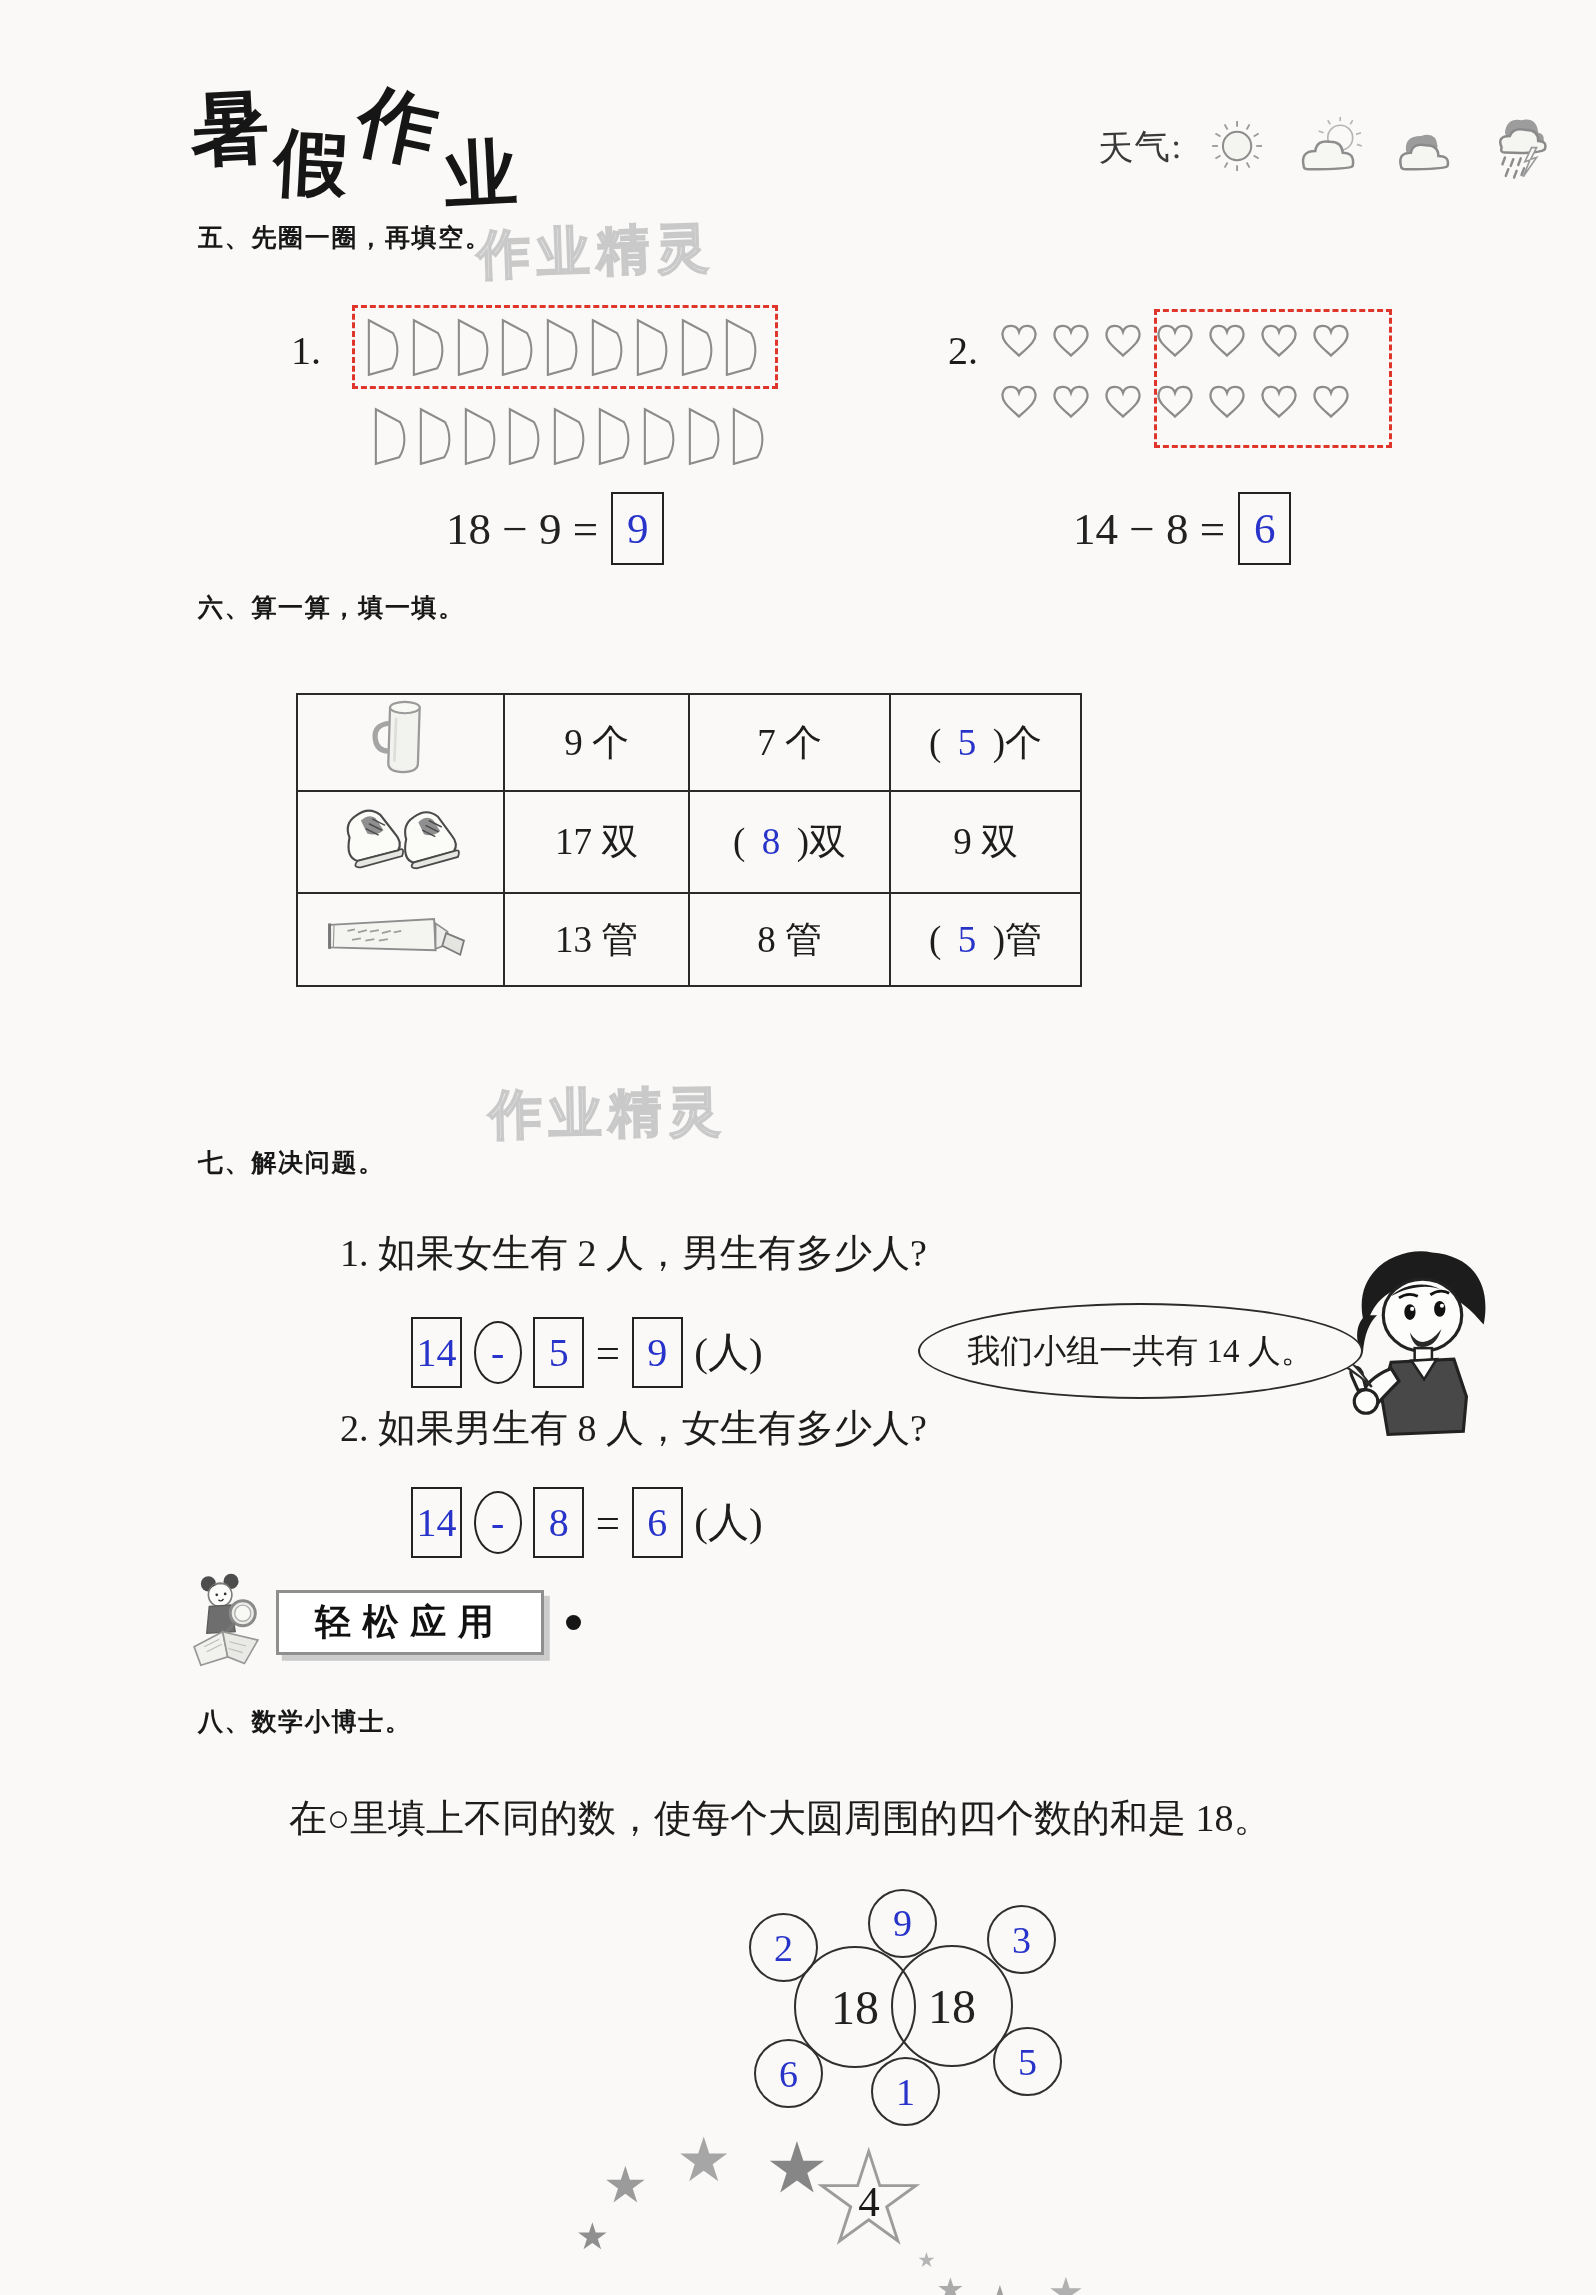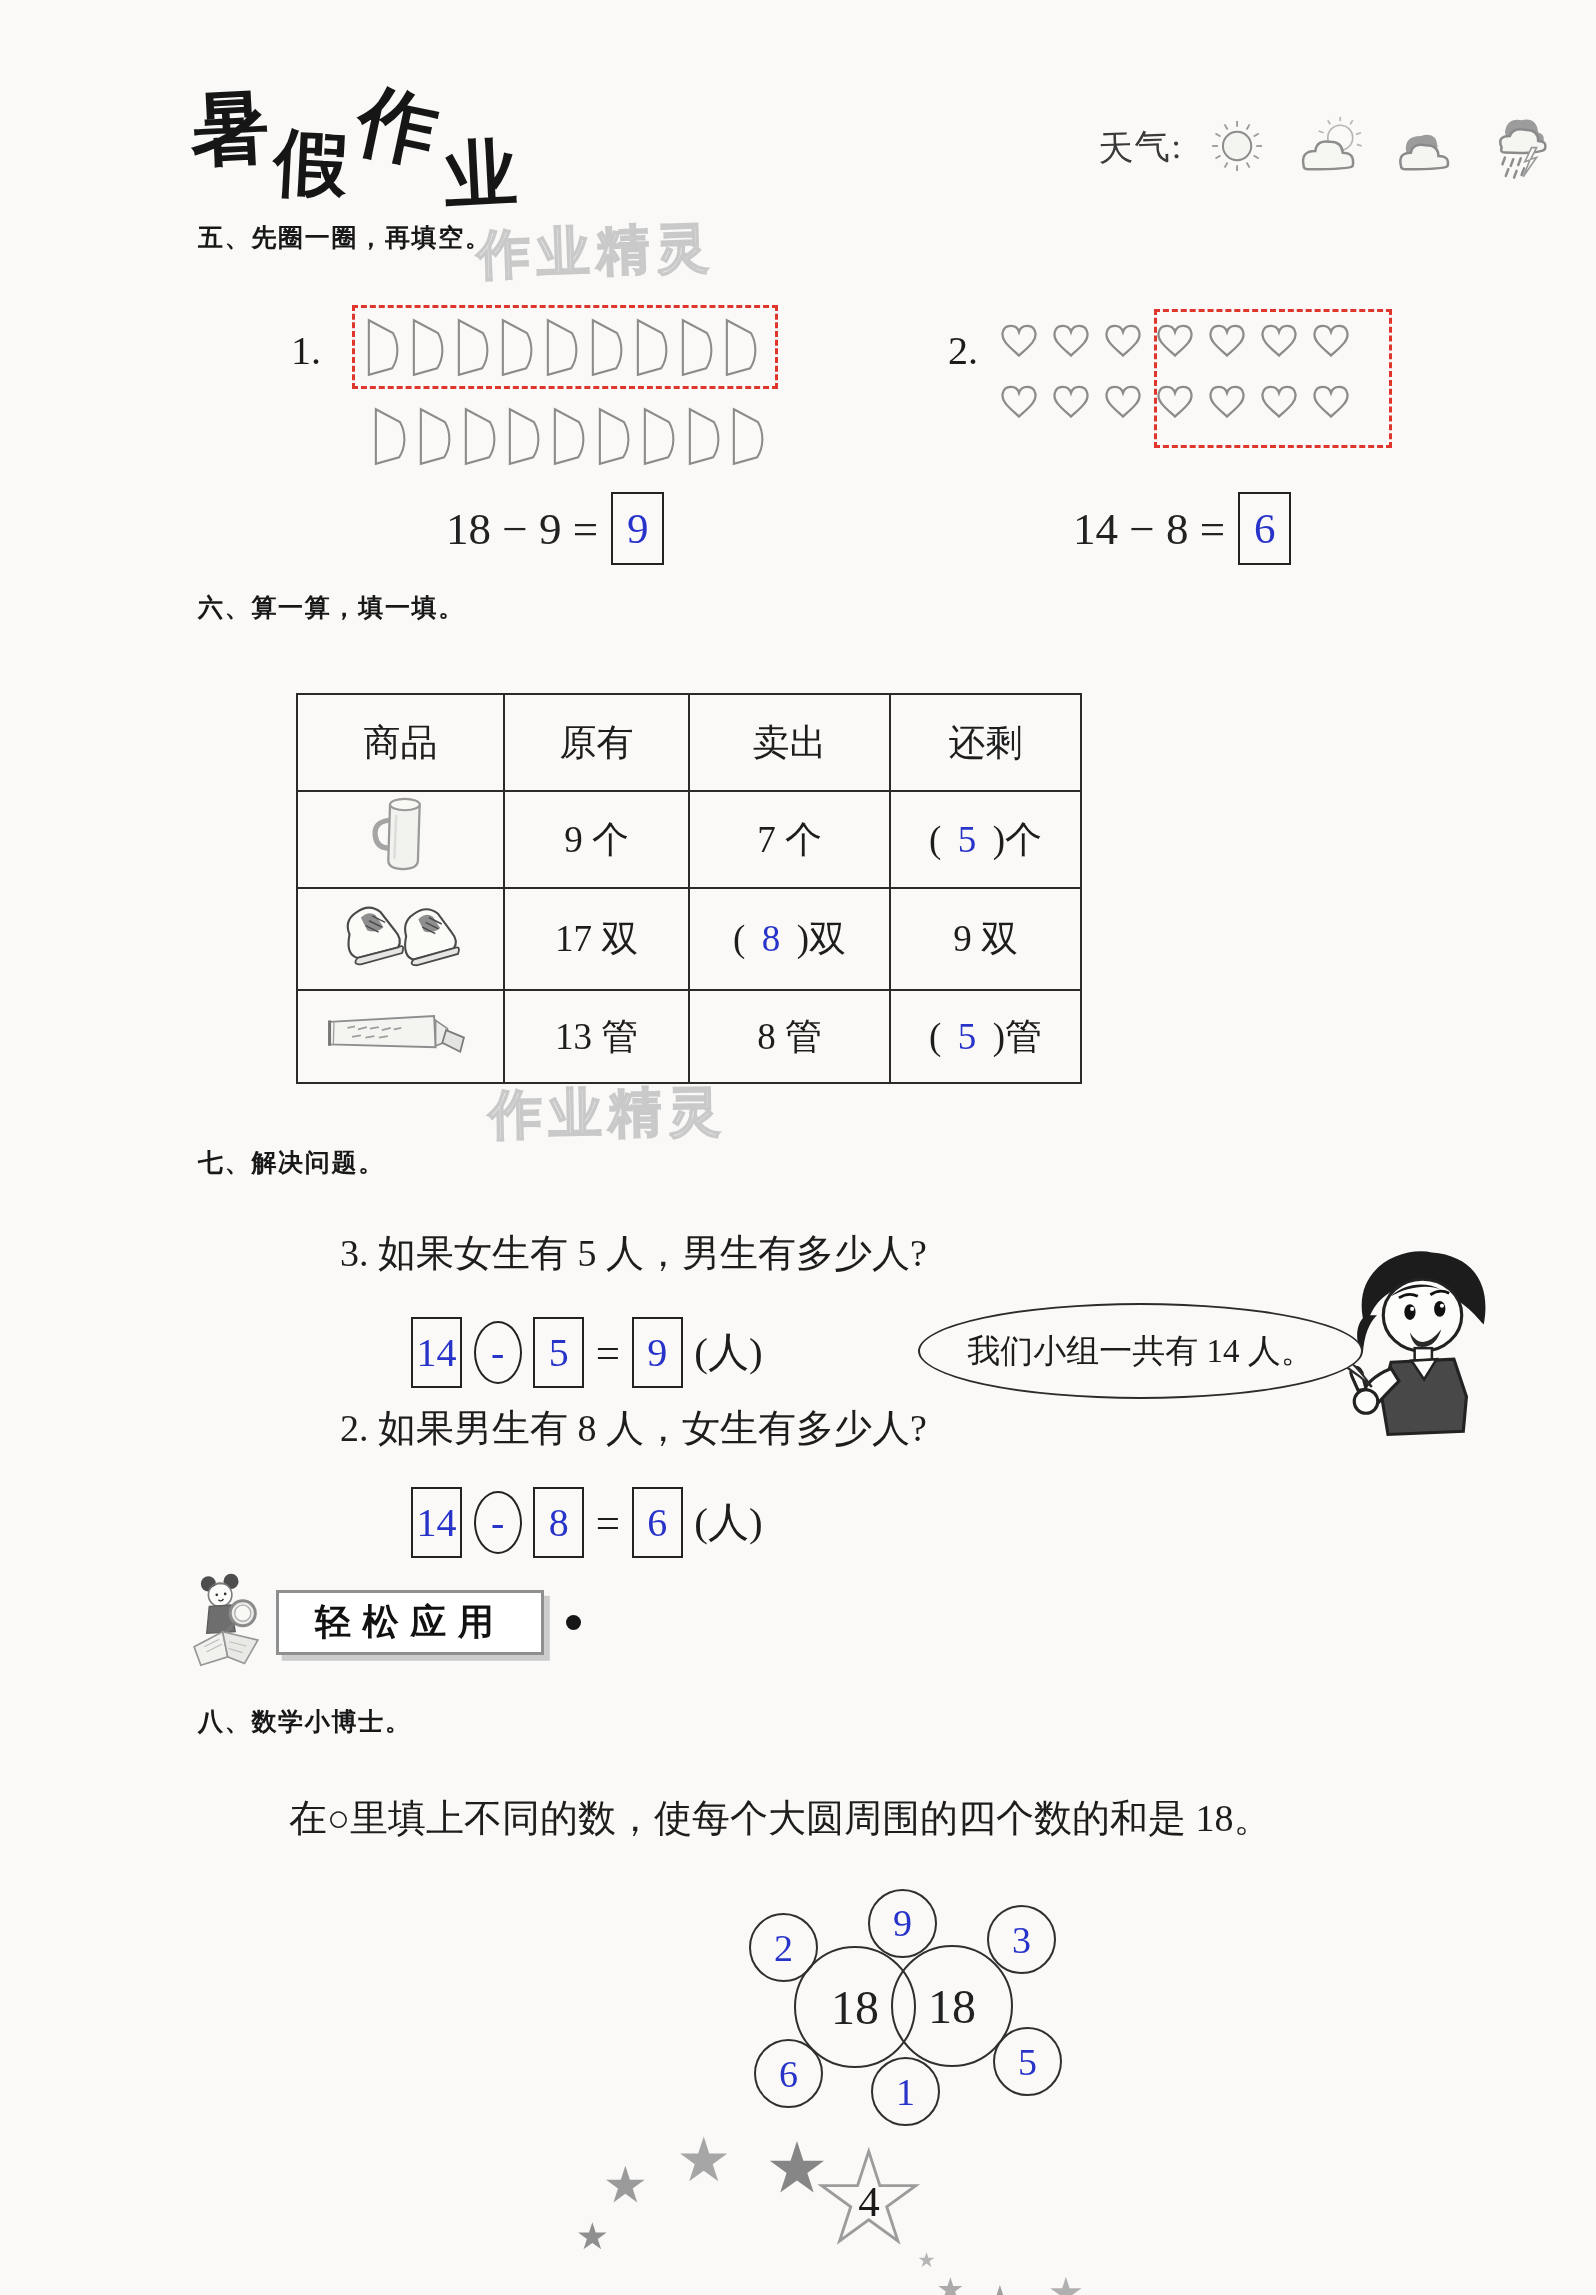--- a/index.html
+++ b/index.html
@@ -284,26 +284,20 @@
 <div class="abs sec-title" style="left:198px;top:591px;">六、算一算，填一填。</div>
 
 <table class="goods abs" style="left:296px;top:693px;width:784px;">
   <colgroup>
       <col style="width:207px">
       <col style="width:185px">
       <col style="width:201px">
       <col style="width:191px">
     </colgroup>
   <tbody>
-      <tr style="height:97px;">
-    <td>商品</td>
-    <td>原有</td>
-    <td>卖出</td>
-    <td>还剩</td>
-  </tr>
   <tr style="height:97px;">
     <td>
       <svg width="61" height="83" viewBox="0 0 70 95">
         <path d="M23,12 L21,76 Q21,86 38,86 Q55,86 55,76 L57,12 Z" fill="#f2f2ef" stroke="#9a9a9a" stroke-width="2.6"></path>
         <ellipse cx="40" cy="12" rx="17" ry="6.5" fill="#f8f8f5" stroke="#9a9a9a" stroke-width="2.4"></ellipse>
         <path d="M22,30 Q4,32 6,48 Q8,62 21,62" fill="none" stroke="#a5a5a5" stroke-width="6"></path>
         <line x1="30" y1="24" x2="28" y2="74" stroke="#dddddb" stroke-width="3"></line>
       </svg>
     </td>
     <td><span>9 个</span><span class="ans"></span><span></span></td>
@@ -356,21 +350,21 @@
       </svg>
     </td>
     <td><span>13 管</span><span class="ans"></span><span></span></td>
     <td><span>8 管</span><span class="ans"></span><span></span></td>
     <td><span>(</span><span class="ans">5</span><span>)管</span></td>
   </tr>
 </tbody>
   </table>
 
 <div class="abs sec-title" style="left:198px;top:1146px;">七、解决问题。</div>
-<div class="abs body-text" style="left:340px;top:1228px;">3. 如果女生有 5 人，男生有多少人?</div>
+<div class="abs body-text" style="left:340px;top:1228px;">1. 如果女生有 2 人，男生有多少人?</div>
 
 <div class="abs q-eq" style="left:411px;top:1317px;">
   <span class="numbox">14</span>
   <span class="opcircle">-</span>
   <span class="numbox">5</span>
   <span class="eqsign">=</span>
   <span class="numbox">9</span>
   <span class="equnit">(人)</span>
 </div>
 

